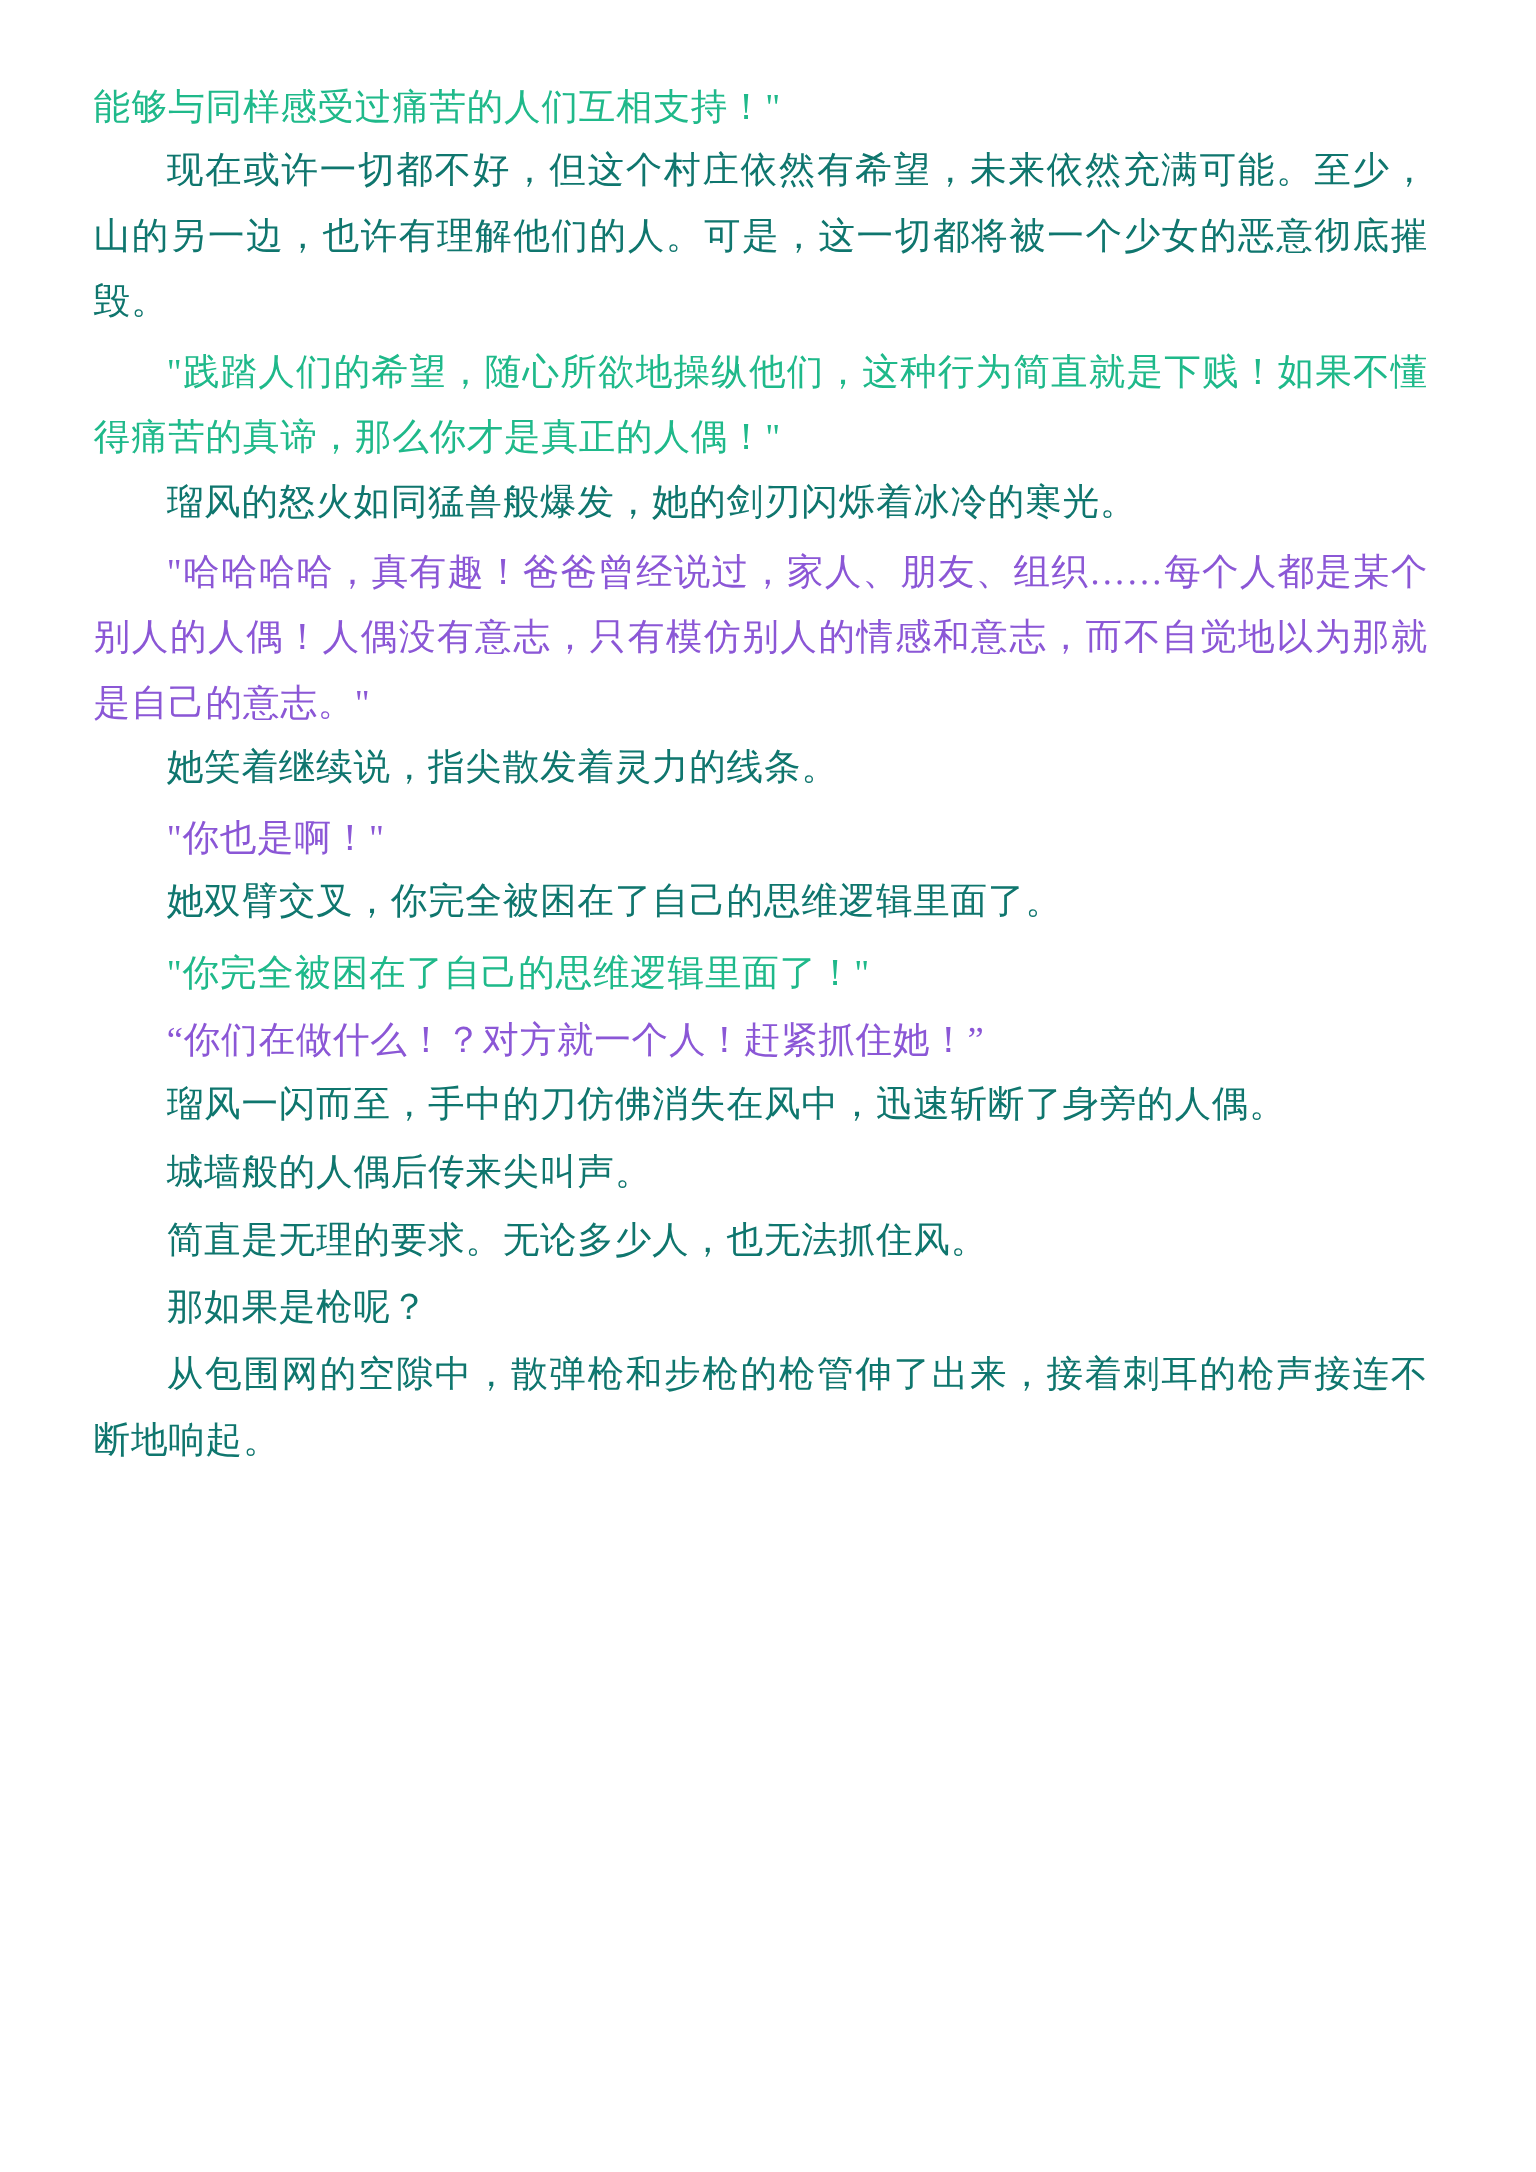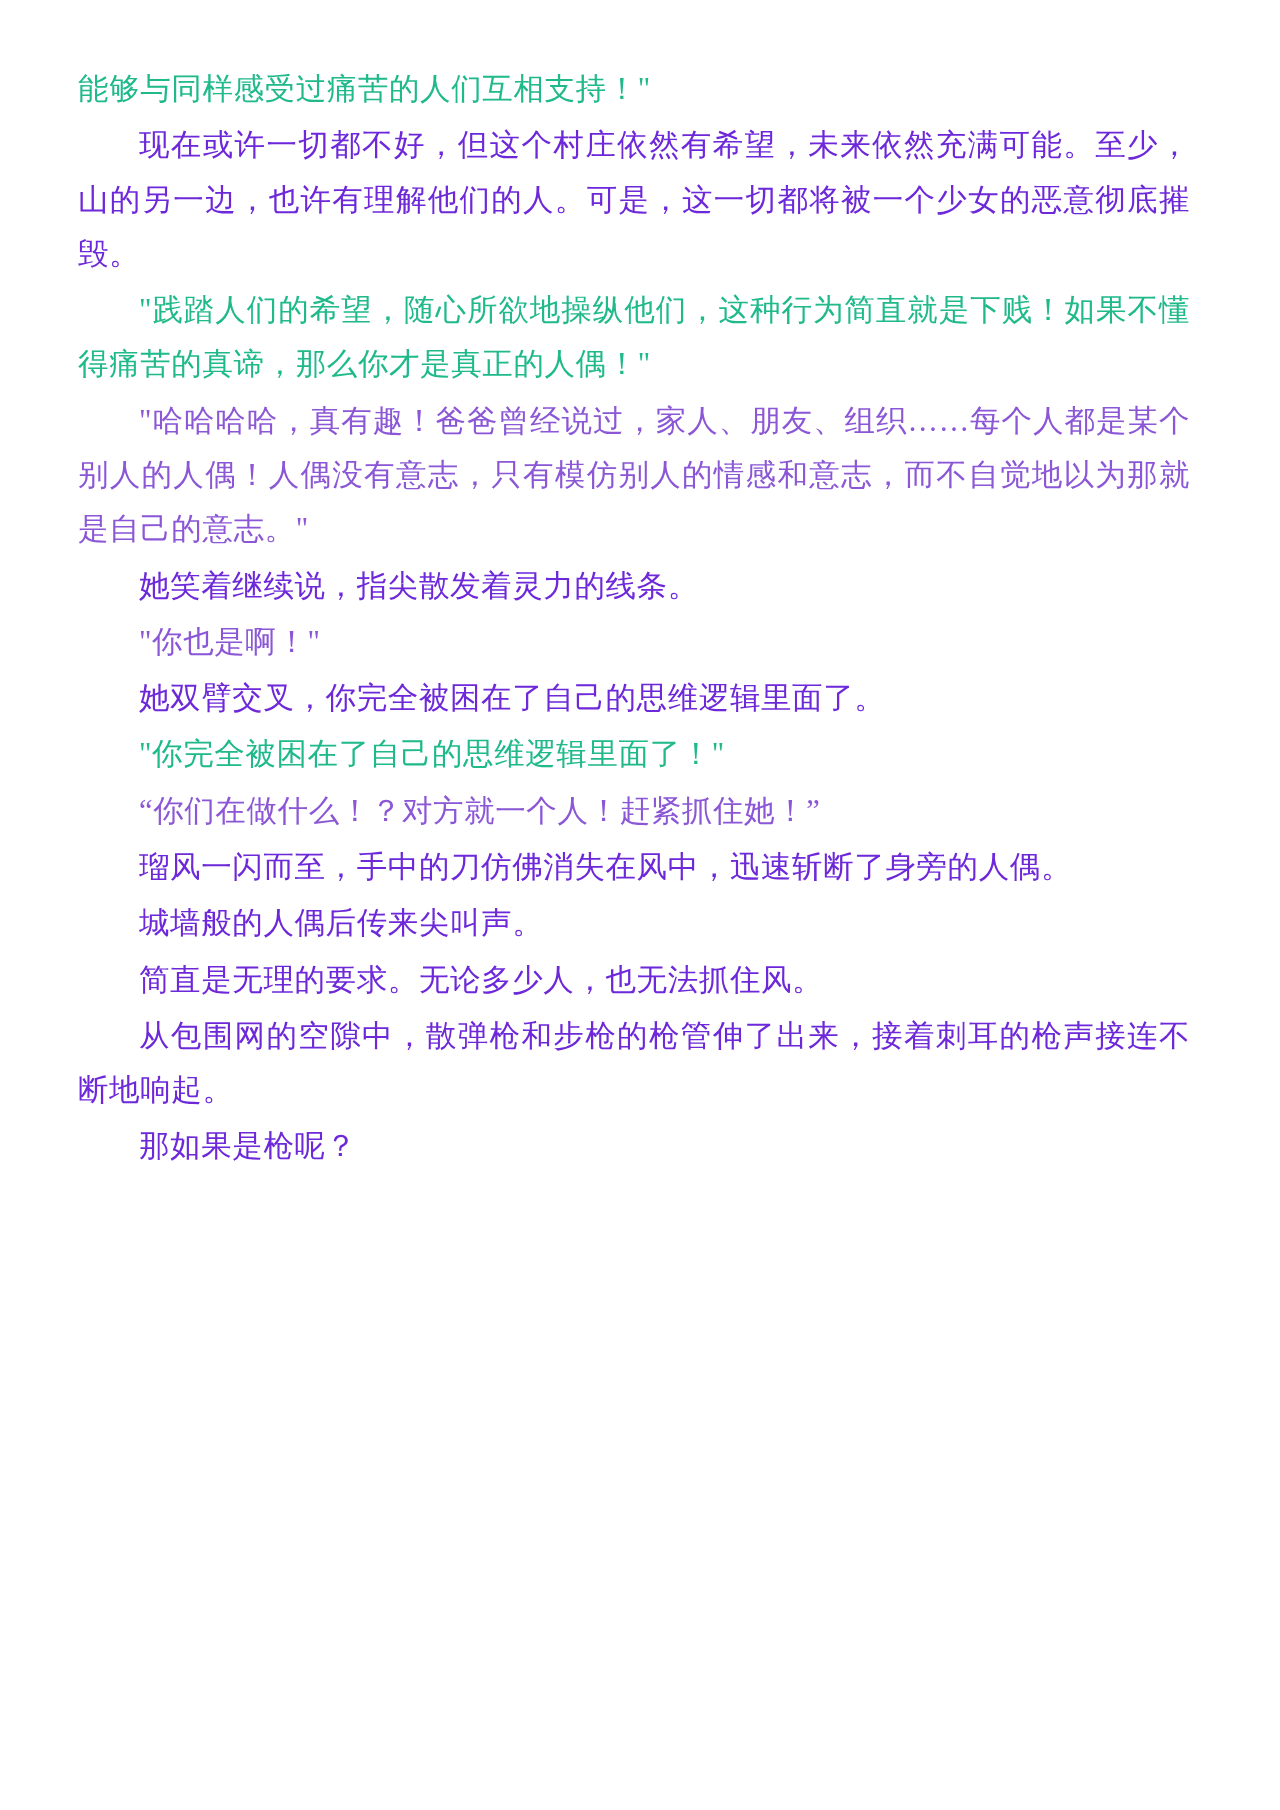--- a/index.html
+++ b/index.html
@@ -28,33 +28,34 @@
     text-align: justify;
     text-justify: inter-ideograph;
     color: #1c1c1c;
     font-family: "Liberation Serif", "DejaVu Serif", serif;
   }
   .indent {
     text-indent: 2em;
   }
   .c-green { color: #1fb98a; }
   .c-purple { color: #8b57d6; }
-  .c-dark { color: #6d28d9; }
+  .c-dark { color: #0f766e; font-family: Liberation Mono, monospace; }
 </style>
 </head>
 <body>
 
 <div class="page">
   <p class="para c-green">能够与同样感受过痛苦的人们互相支持！"</p>
   <p class="para c-dark indent">现在或许一切都不好，但这个村庄依然有希望，未来依然充满可能。至少，山的另一边，也许有理解他们的人。可是，这一切都将被一个少女的恶意彻底摧毁。</p>
   <p class="para c-green indent">"践踏人们的希望，随心所欲地操纵他们，这种行为简直就是下贱！如果不懂得痛苦的真谛，那么你才是真正的人偶！"</p>
+  <p class="para c-dark indent">瑠风的怒火如同猛兽般爆发，她的剑刃闪烁着冰冷的寒光。</p>
   <p class="para c-purple indent">"哈哈哈哈，真有趣！爸爸曾经说过，家人、朋友、组织……每个人都是某个别人的人偶！人偶没有意志，只有模仿别人的情感和意志，而不自觉地以为那就是自己的意志。"</p>
   <p class="para c-dark indent">她笑着继续说，指尖散发着灵力的线条。</p>
   <p class="para c-purple indent">"你也是啊！"</p>
   <p class="para c-dark indent">她双臂交叉，你完全被困在了自己的思维逻辑里面了。</p>
   <p class="para c-green indent">"你完全被困在了自己的思维逻辑里面了！"</p>
   <p class="para c-purple indent">“你们在做什么！？对方就一个人！赶紧抓住她！”</p>
   <p class="para c-dark indent">瑠风一闪而至，手中的刀仿佛消失在风中，迅速斩断了身旁的人偶。</p>
   <p class="para c-dark indent">城墙般的人偶后传来尖叫声。</p>
   <p class="para c-dark indent">简直是无理的要求。无论多少人，也无法抓住风。</p>
+  <p class="para c-dark indent">那如果是枪呢？</p>
   <p class="para c-dark indent">从包围网的空隙中，散弹枪和步枪的枪管伸了出来，接着刺耳的枪声接连不断地响起。</p>
-  <p class="para c-dark indent">那如果是枪呢？</p>
 </div>
 
 </body></html>

